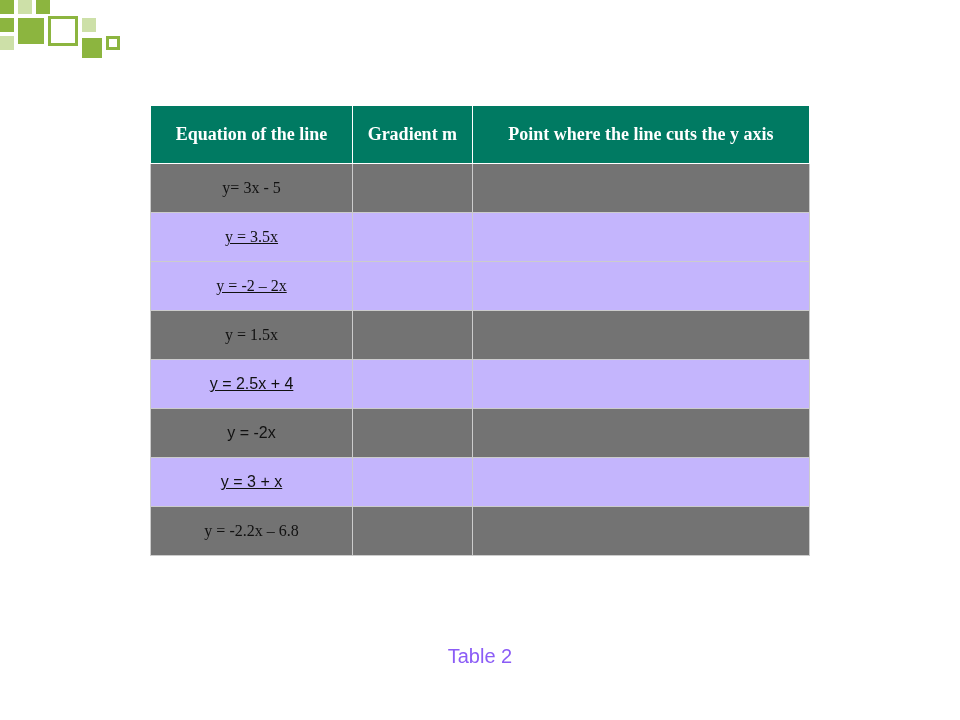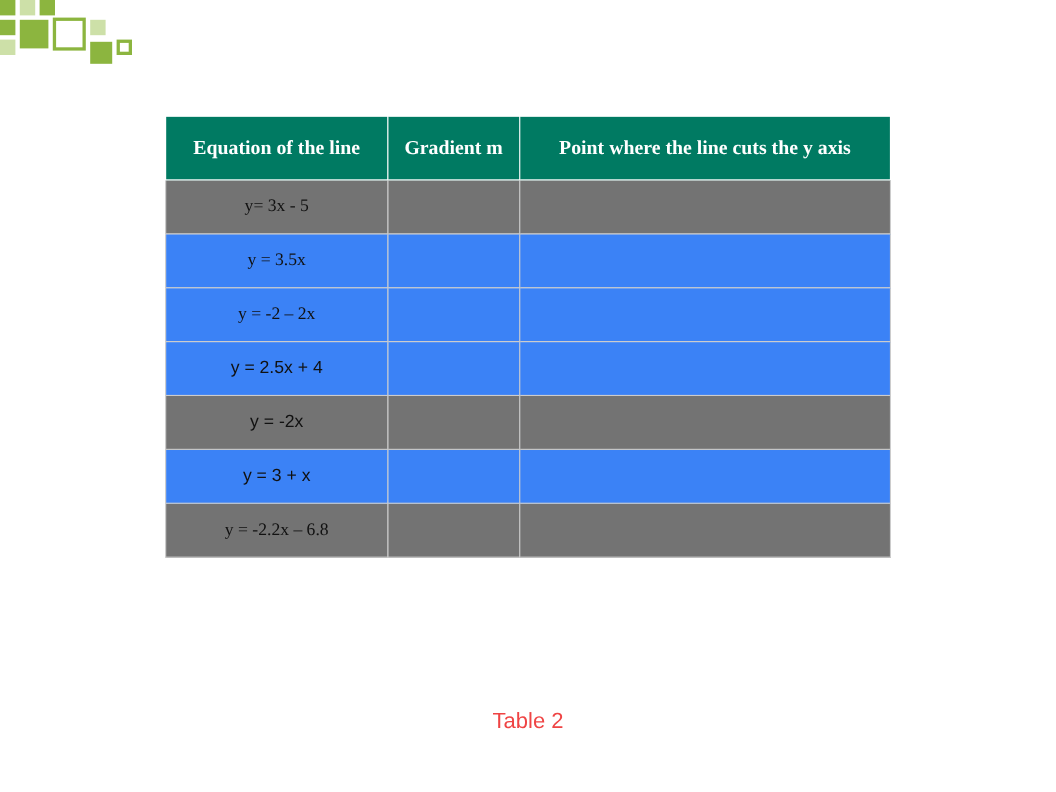--- a/index.html
+++ b/index.html
@@ -58,36 +58,36 @@
   }
   table.data td {
     border: 1px solid #cccccc;
     text-align: center;
     font-size: 16px;
     height: 46px;
     vertical-align: middle;
     color: #111;
   }
   table.data tbody tr.odd td  { background: #737373; }
-  table.data tbody tr.even td { background: #3b82f6; }
+  table.data tbody tr.even td { background: #c4b5fd; text-decoration: underline; }
   table.data .col-eq  { width: 200px; }
   table.data .col-grad{ width: 110px; }
   table.data .col-pt  { width: 350px; }
 
   .arial { font-family: Arial, Helvetica, sans-serif; }
 
   .caption {
     position: absolute;
     top: 645px;
     left: 0;
     width: 960px;
     text-align: center;
     font-family: Arial, Helvetica, sans-serif;
     font-size: 20px;
-    color: #ef4444;
+    color: #8b5cf6;
   }
 </style>
 </head>
 <body>
 
 <div class="slide">
 
   <div class="ornament">
     <div class="sq solid" style="top:0;  left:0;   width:14px; height:14px;"></div>
     <div class="sq light" style="top:0;  left:18px;width:14px; height:14px;"></div>
@@ -121,20 +121,25 @@
         <tr class="even">
           <td>y = 3.5x</td>
           <td></td>
           <td></td>
         </tr>
         <tr class="even">
           <td>y = -2 – 2x</td>
           <td></td>
           <td></td>
         </tr>
+        <tr class="odd">
+          <td>y = 1.5x</td>
+          <td></td>
+          <td></td>
+        </tr>
         <tr class="even">
           <td class="arial">y = 2.5x + 4</td>
           <td></td>
           <td></td>
         </tr>
         <tr class="odd">
           <td class="arial">y = -2x</td>
           <td></td>
           <td></td>
         </tr>

